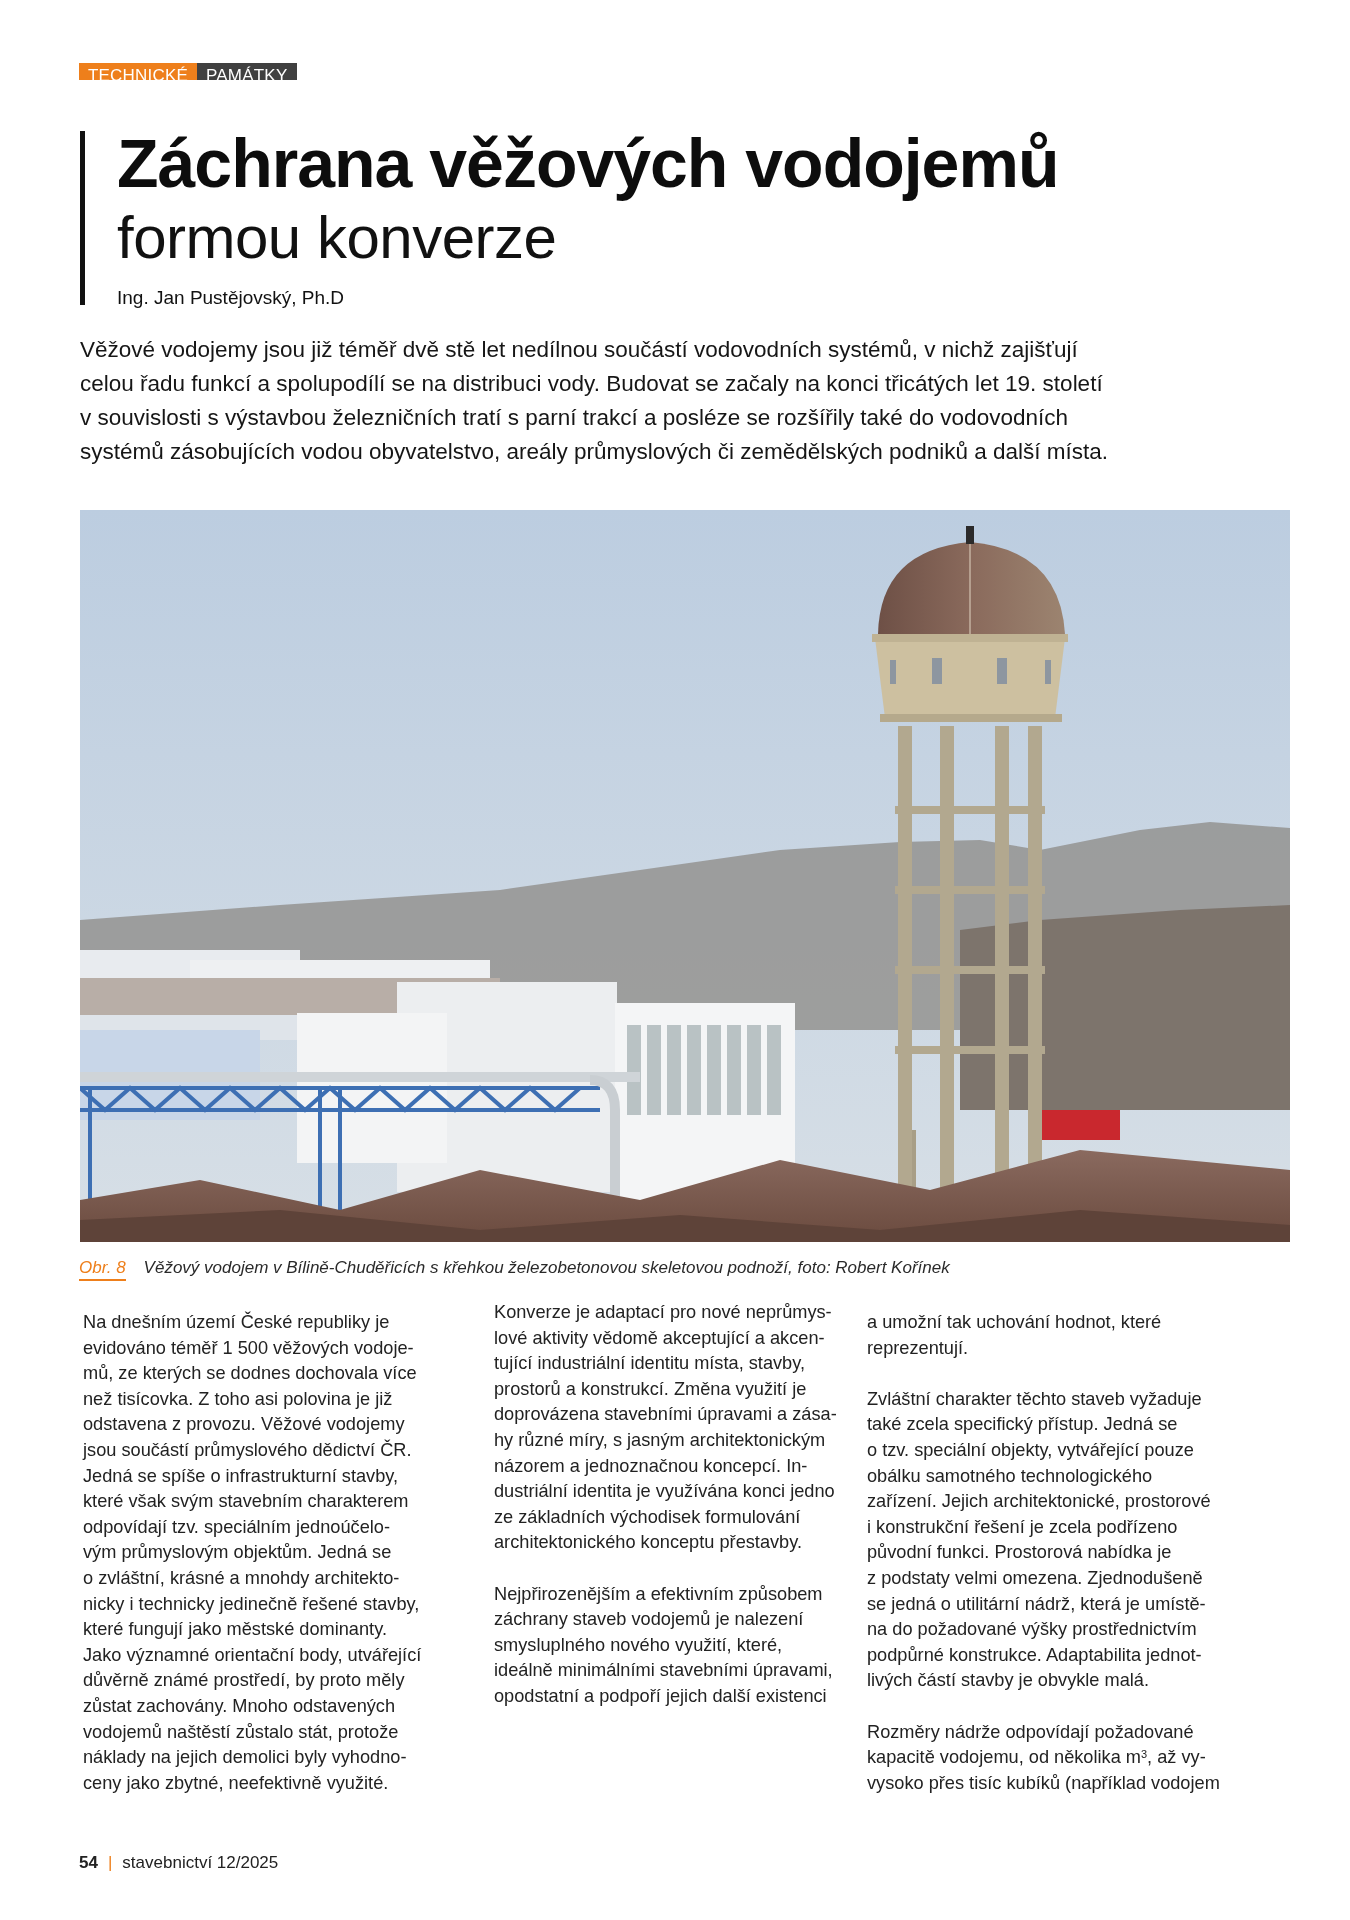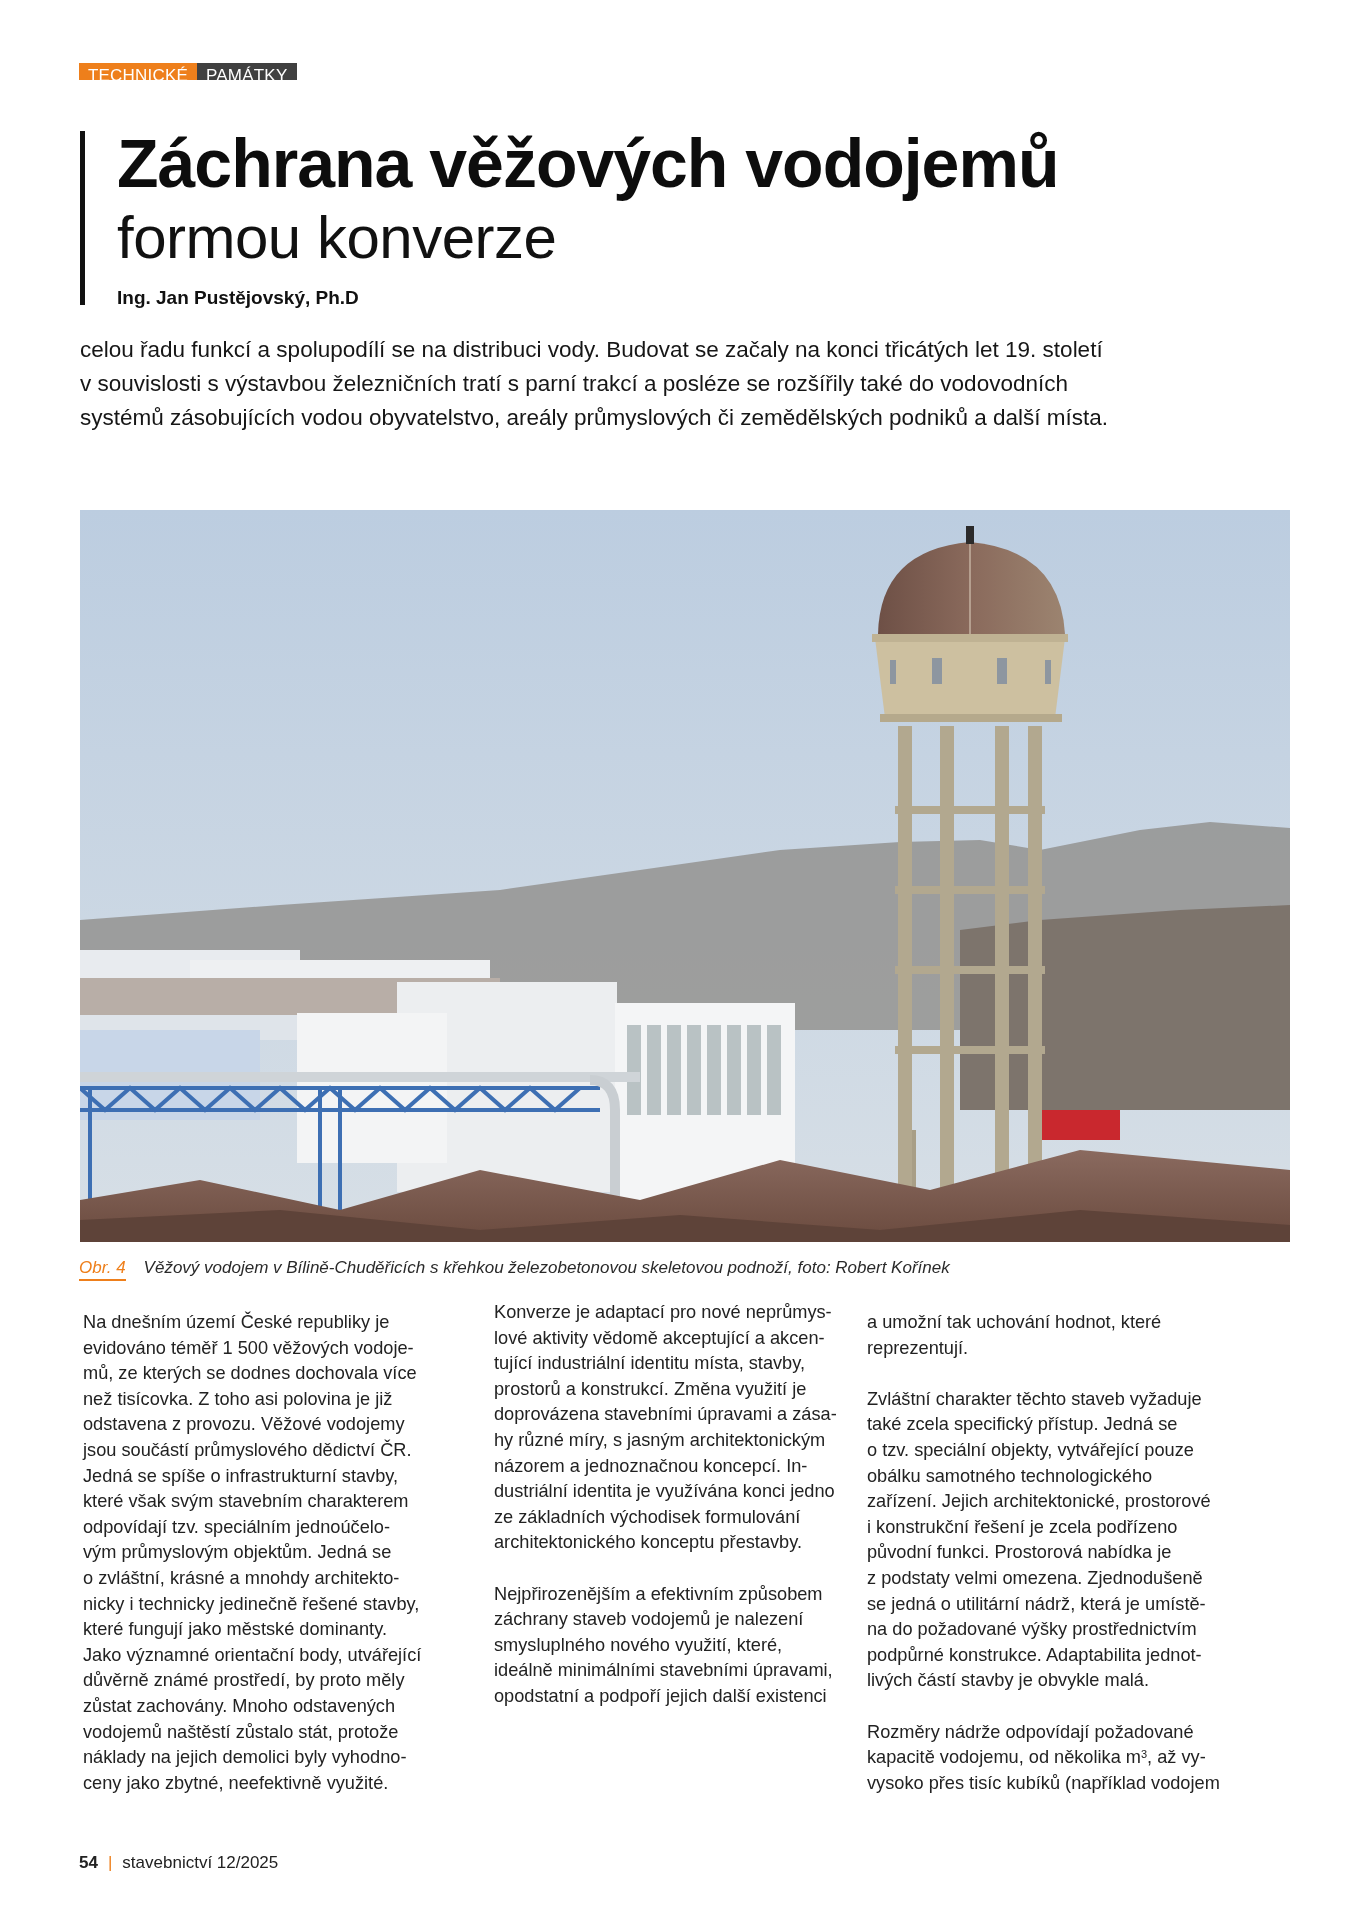--- a/index.html
+++ b/index.html
@@ -5,21 +5,21 @@
   html, body { margin:0; padding:0; background:#ffffff; }
   body { width:1350px; height:1920px; position:relative; overflow:hidden; font-family:"Liberation Sans", sans-serif; color:#1a1a1a; }
 
   .rubric { position:absolute; left:79px; top:63px; height:17px; display:flex; font-size:17px; line-height:25px; letter-spacing:0.2px; }
   .rubric .a { background:#ee7f1b; color:#fff; padding:0 9px 0 9px; }
   .rubric .b { background:#404040; color:#fff; padding:0 10px 12px 9px; }
 
   .title-bar { position:absolute; left:80px; top:131px; width:5px; height:174px; background:#111; }
   .title1 { position:absolute; left:117px; top:126px; font-size:68px; font-weight:bold; letter-spacing:-1px; line-height:74px; color:#0d0d0d; white-space:nowrap; }
   .title2 { position:absolute; left:117px; top:202px; font-size:60px; font-weight:normal; line-height:72px; color:#111; white-space:nowrap; letter-spacing:-0.5px; }
-  .author { position:absolute; left:117px; top:287px; font-size:19px; font-weight:bold; color:#111; white-space:nowrap; }
+  .author { position:absolute; left:117px; top:287px; font-size:19px; font-weight:normal; color:#111; white-space:nowrap; }
 
   .lead { position:absolute; left:80px; top:333px; width:1230px; font-size:22.5px; line-height:34px; color:#161616; }
   .lead span { display:block; white-space:nowrap; }
 
   .photo { position:absolute; left:80px; top:510px; width:1210px; height:732px; overflow:hidden; background:#c9d7e6; }
   .photo svg { display:block; }
 
   .caption { position:absolute; left:79px; top:1258px; font-size:17px; white-space:nowrap; color:#2a2a2a; font-style:italic; }
   .caption .num { color:#ee7f1b; font-style:italic; border-bottom:2px solid #ee7f1b; padding-bottom:2px; margin-right:18px; }
 
@@ -44,20 +44,21 @@
   <span class="a">TECHNICKÉ</span>
   <span class="b">PAMÁTKY</span>
 </div>
 
 <div class="title-bar"></div>
 <div class="title1">Záchrana věžových vodojemů</div>
 <div class="title2">formou konverze</div>
 <div class="author">Ing. Jan Pustějovský, Ph.D</div>
 
 <div class="lead">
+  <span>Věžové vodojemy jsou již téměř dvě stě let nedílnou součástí vodovodních systémů, v nichž zajišťují</span>
   <span>celou řadu funkcí a spolupodílí se na distribuci vody. Budovat se začaly na konci třicátých let 19. století</span>
   <span>v souvislosti s výstavbou železničních tratí s parní trakcí a posléze se rozšířily také do vodovodních</span>
   <span>systémů zásobujících vodou obyvatelstvo, areály průmyslových či zemědělských podniků a další místa.</span>
 </div>
 
 <div class="photo" title="Věžový vodojem s kopulí na betonové skeletové podnoži za průmyslovým areálem">
   <svg width="1210" height="732" viewBox="0 0 1210 732" xmlns="http://www.w3.org/2000/svg">
     <defs>
       <linearGradient id="sky" x1="0" y1="0" x2="0" y2="1">
         <stop offset="0" stop-color="#bccde0"></stop>
@@ -140,21 +141,21 @@
     <path d="M798 124 Q800 40 890 32 Q980 40 985 124 Z" fill="url(#dome)"></path>
     <line x1="890" y1="32" x2="890" y2="124" stroke="#b59f8f" stroke-width="2"></line>
     <rect x="886" y="16" width="8" height="18" fill="#2b2a2a"></rect>
 
     <path d="M0 690 L120 670 L260 700 L400 660 L560 690 L700 650 L850 680 L1000 640 L1210 660 L1210 732 L0 732 Z" fill="url(#brush)"></path>
     <path d="M0 710 L200 700 L400 720 L600 705 L800 720 L1000 700 L1210 715 L1210 732 L0 732 Z" fill="#5e4339"></path>
   </svg>
 </div>
 
 <div class="caption">
-  <span class="num">Obr. 4</span><span>Věžový vodojem v Bílině-Chuděřicích s křehkou železobetonovou skeletovou podnoží, foto: Robert Kořínek</span>
+  <span class="num">Obr. 8</span><span>Věžový vodojem v Bílině-Chuděřicích s křehkou železobetonovou skeletovou podnoží, foto: Robert Kořínek</span>
 </div>
 
 <div class="col col1">
   <span class="l">Na dnešním území České republiky je</span>
   <span class="l">evidováno téměř 1 500 věžových vodoje-</span>
   <span class="l">mů, ze kterých se dodnes dochovala více</span>
   <span class="l">než tisícovka. Z toho asi polovina je již</span>
   <span class="l">odstavena z provozu. Věžové vodojemy</span>
   <span class="l">jsou součástí průmyslového dědictví ČR.</span>
   <span class="l">Jedná se spíše o infrastrukturní stavby,</span>

